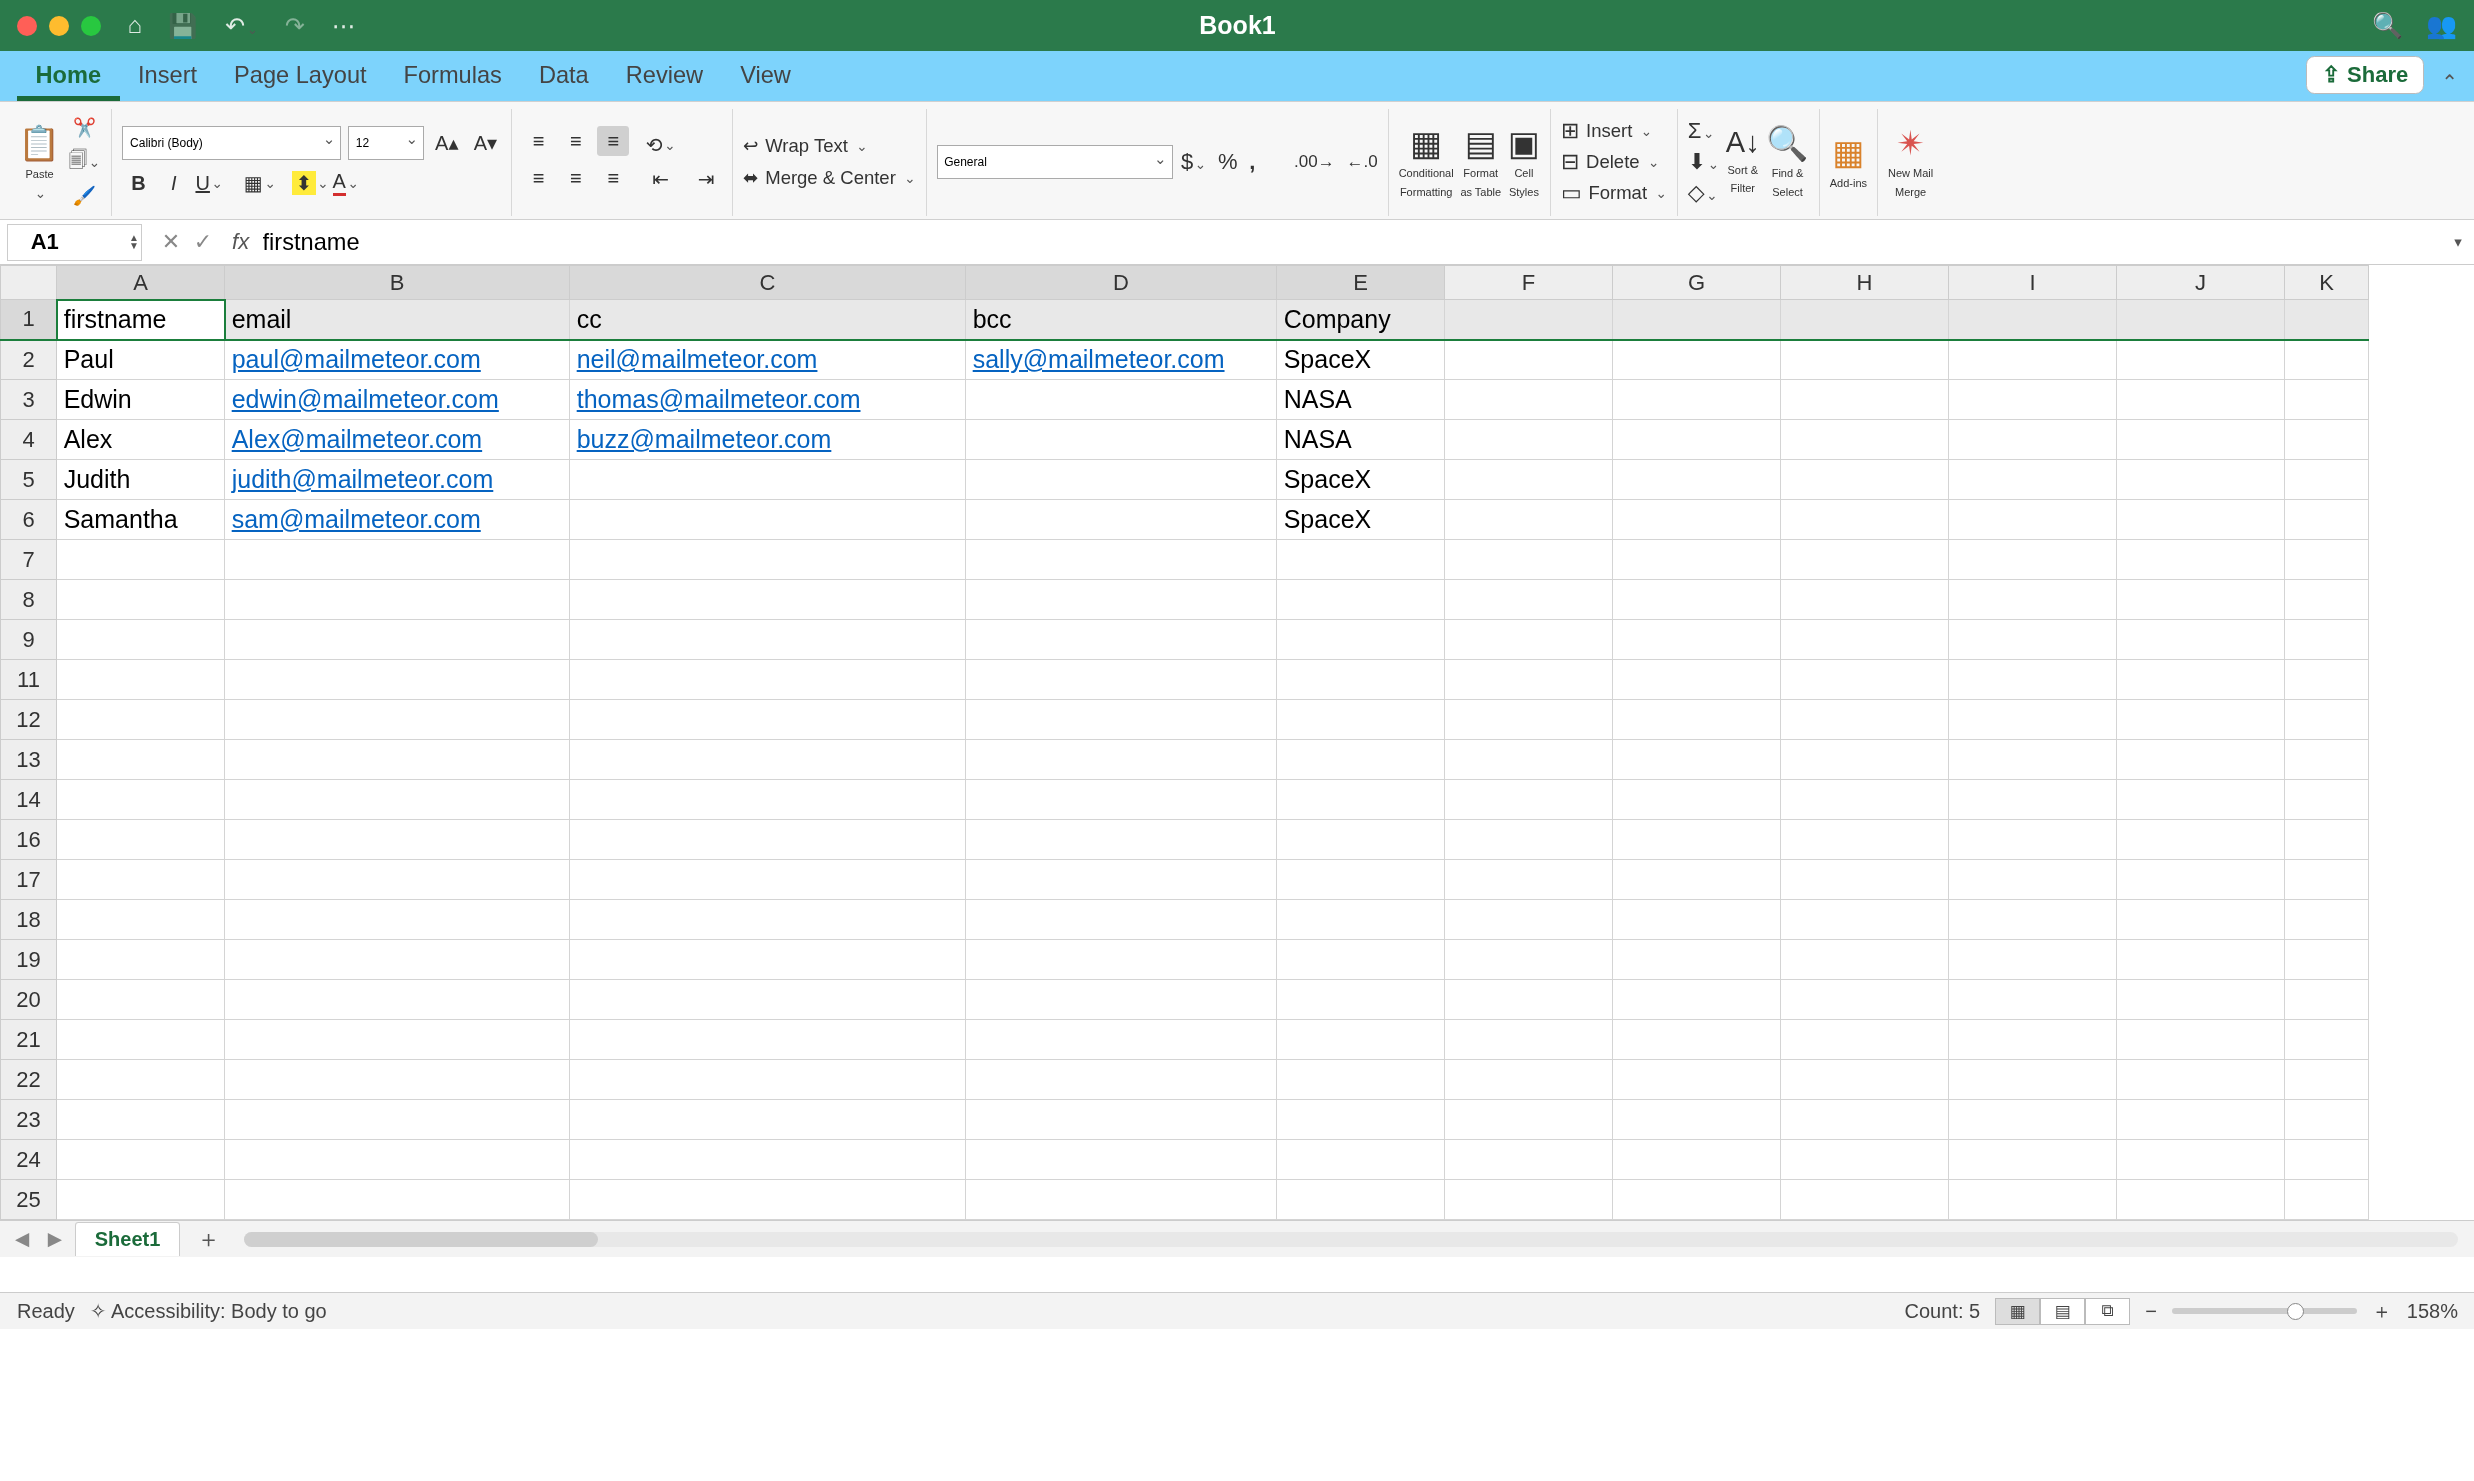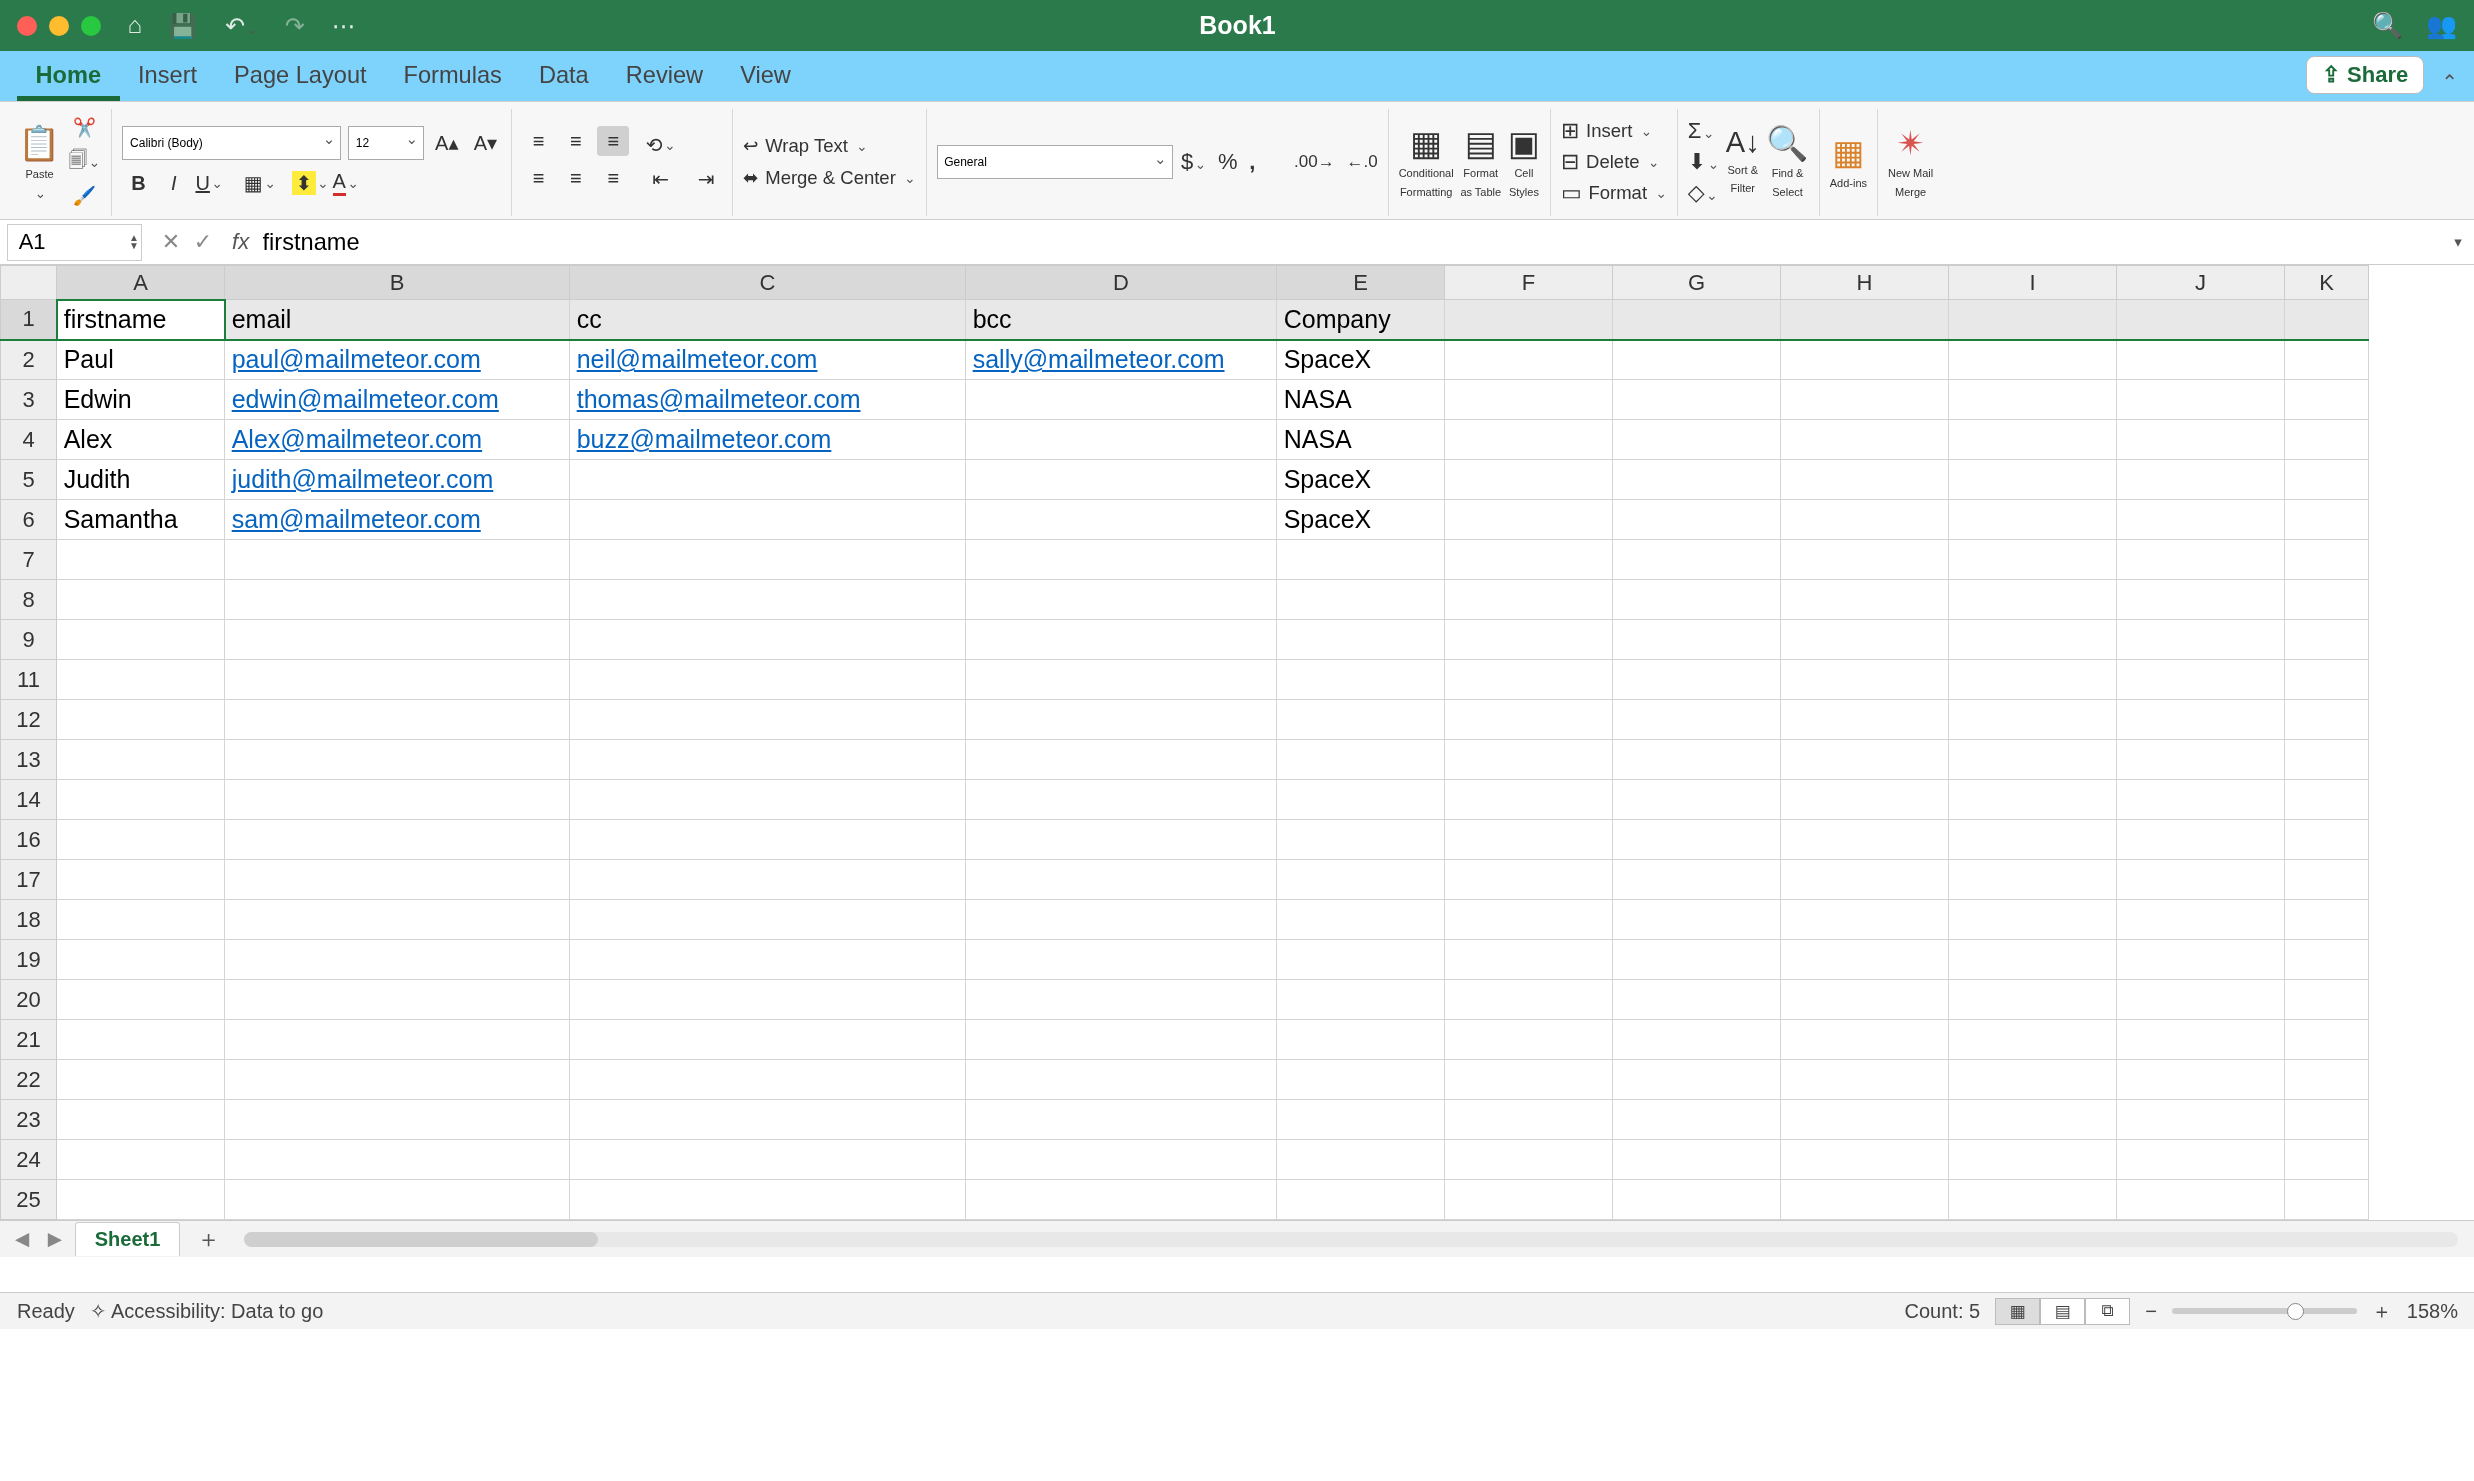--- a/index.html
+++ b/index.html
@@ -43,21 +43,21 @@
   .numfmt-row{display:flex;gap:11.8px;align-items:center;font-size:22px;color:#333;}
   .cells-col{display:flex;flex-direction:column;gap:5px;justify-content:center;}
   .cell-action{display:flex;align-items:center;gap:6.7px;font-size:18.5px;color:#333;}
   .cell-action .glyph{font-size:22px;}
   .three-col{display:flex;flex-direction:column;gap:5px;}
   .mini-glyph{font-size:22px;color:#333;}
   .dd{font-size:13.5px;color:#555;margin-left:1.7px;}
 
   
   .fxbar { height:45px; border-bottom:0.8px solid #ccc; display:flex; align-items:center; background:#fff;}
-  .namebox { width:135px; height:37px; border:0.8px solid #ccc; margin-left:6.7px; display:flex; align-items:center; padding:0 11px; font-size:22px; position:relative;}
+  .namebox { width:135px; height:37px; border:0.8px solid #ccc; margin-left:6.7px; display:flex; align-items:center; padding:0 23px; font-size:22px; position:relative;font-weight:bold;}
   .namebox .spin{position:absolute;right:1.7px;display:flex;flex-direction:column;font-size:10px;line-height:8.4px;color:#555;}
   .fx-btns{display:flex;gap:13.5px;margin:0 20px;font-size:22px;color:#888;}
   .fx-label{font-style:italic;color:#555;font-size:22px;margin-right:6.7px;}
   .fx-input{flex:1;height:37px;border:none;font-size:23.6px;padding:0 6.7px;outline:none;}
   .fx-expand{width:34px;font-size:15px;color:#555;text-align:center;}
 
   
   .grid-wrap{position:relative;overflow:hidden;}
   table.sheet{border-collapse:collapse;table-layout:fixed;}
   .corner{width:56px;height:34px;background:#eee;border:0.8px solid #ccc;}
@@ -682,21 +682,21 @@
   <span class="nav-arrow">▶</span>
   <div class="sheet-tab"><span>Sheet1</span></div>
   <span class="add-sheet">＋</span>
   <div class="scrollbar-h">
       <div class="thumb"></div>
     </div>
 </div>
 
 <div class="status">
   <span>Ready</span>
-  <span>✧ <span>Accessibility: Data to go</span></span>
+  <span>✧ <span>Accessibility: Body to go</span></span>
   <span class="spacer"></span>
   <span>Count: 5</span>
   <div class="view-btns">
     <div class="view-btn active">▦</div>
     <div class="view-btn">▤</div>
     <div class="view-btn">⧉</div>
   </div>
   <span>−</span>
   <div class="zoom-slider">
       <div class="zoom-thumb" id="zoom-thumb" style="left: 62%;"></div>

